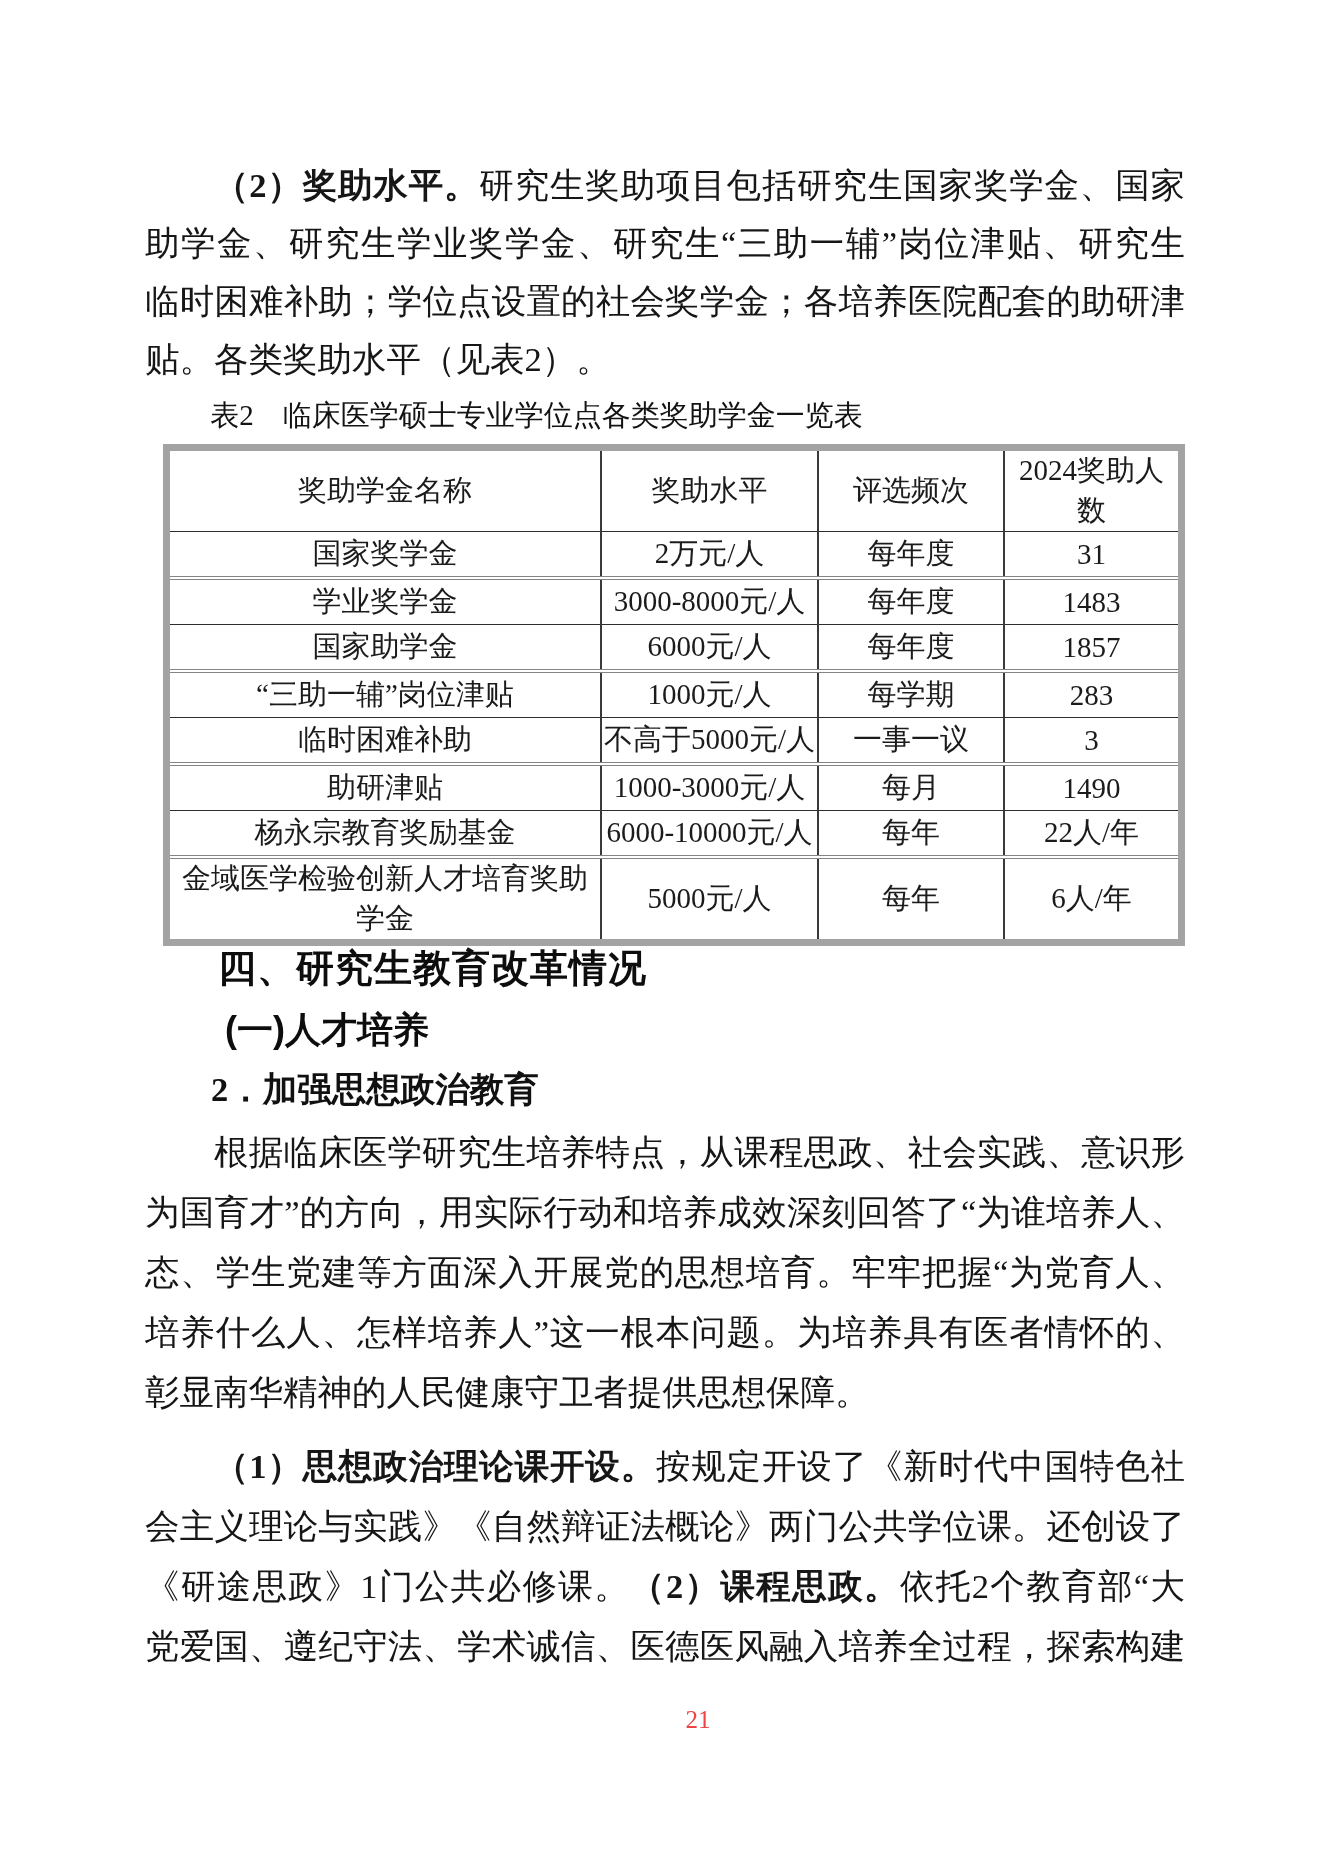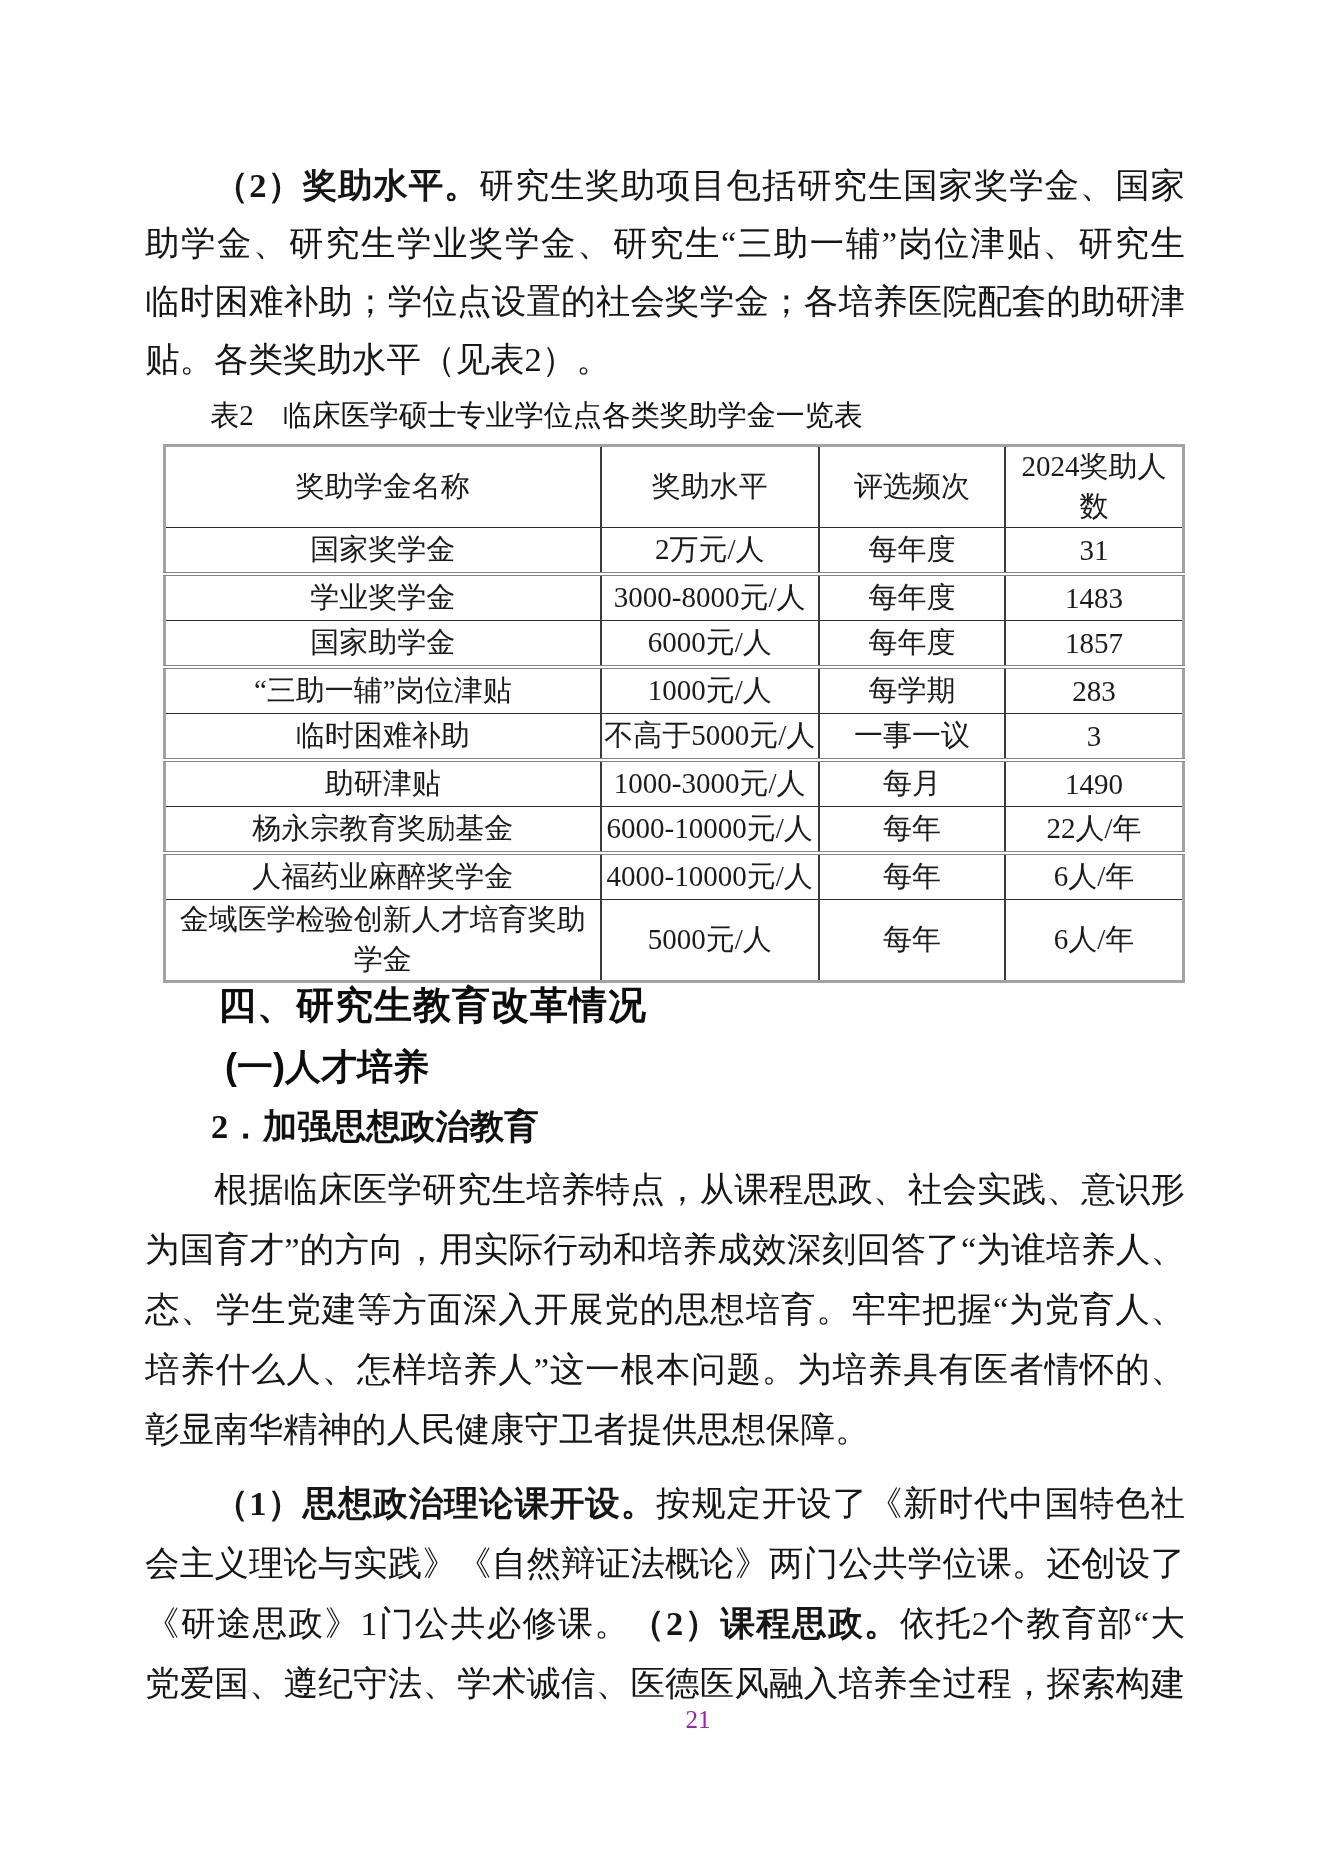--- a/index.html
+++ b/index.html
@@ -45,21 +45,21 @@
     width:1022px;
     border-collapse:collapse;
     table-layout:fixed;
     font-size:29px;
     color:#1b1b1b;
   }
   table.grid col.c1{width:42.8%;}
   table.grid col.c2{width:21.4%;}
   table.grid col.c3{width:18.3%;}
   table.grid col.c4{width:17.5%;}
-  table.grid{border:3px solid #a3a3a3;}
+  table.grid{border:7px solid #a3a3a3;}
   table.grid th,table.grid td{
     border-left:2px solid #3a3a3a;
     text-align:center;
     vertical-align:middle;
     font-weight:normal;
     padding:0 2px;
     height:44px;
     overflow:hidden;
   }
   table.grid th:first-child,table.grid td:first-child{border-left:none;}
@@ -90,21 +90,21 @@
     font-size:34.5px;
     line-height:42px;
     color:#111111;
   }
   .indent{text-indent:69px;font-family:Liberation Serif, serif;}
   .page-number{
     position:absolute;
     top:1706px;left:698px;
     transform:translateX(-50%);
     font-size:25px;
-    color:#a21caf;
+    color:#ef4444;
   }
 </style>
 </head>
 <body>
 
 <div class="page">
 
   <div class="para p1 indent-first">
       <div class="line indent"><span class="b">（2）奖助水平。</span><span>研究生奖助项目包括研究生国家奖学金、国家</span></div>
       <div class="line"><span>助学金、研究生学业奖学金、研究生“三助一辅”岗位津贴、研究生</span></div>
@@ -166,26 +166,20 @@
           <td>每月</td>
           <td>1490</td>
         </tr>
         <tr>
           <td>杨永宗教育奖励基金</td>
           <td>6000-10000元/人</td>
           <td>每年</td>
           <td>22人/年</td>
         </tr>
         <tr>
-          <td>人福药业麻醉奖学金</td>
-          <td>4000-10000元/人</td>
-          <td>每年</td>
-          <td>6人/年</td>
-        </tr>
-        <tr>
           <td>金域医学检验创新人才培育奖助学金</td>
           <td>5000元/人</td>
           <td>每年</td>
           <td>6人/年</td>
         </tr>
       </tbody>
   </table>
 
   <div class="h1">四、研究生教育改革情况</div>
   <div class="h2">(一)人才培养</div>

